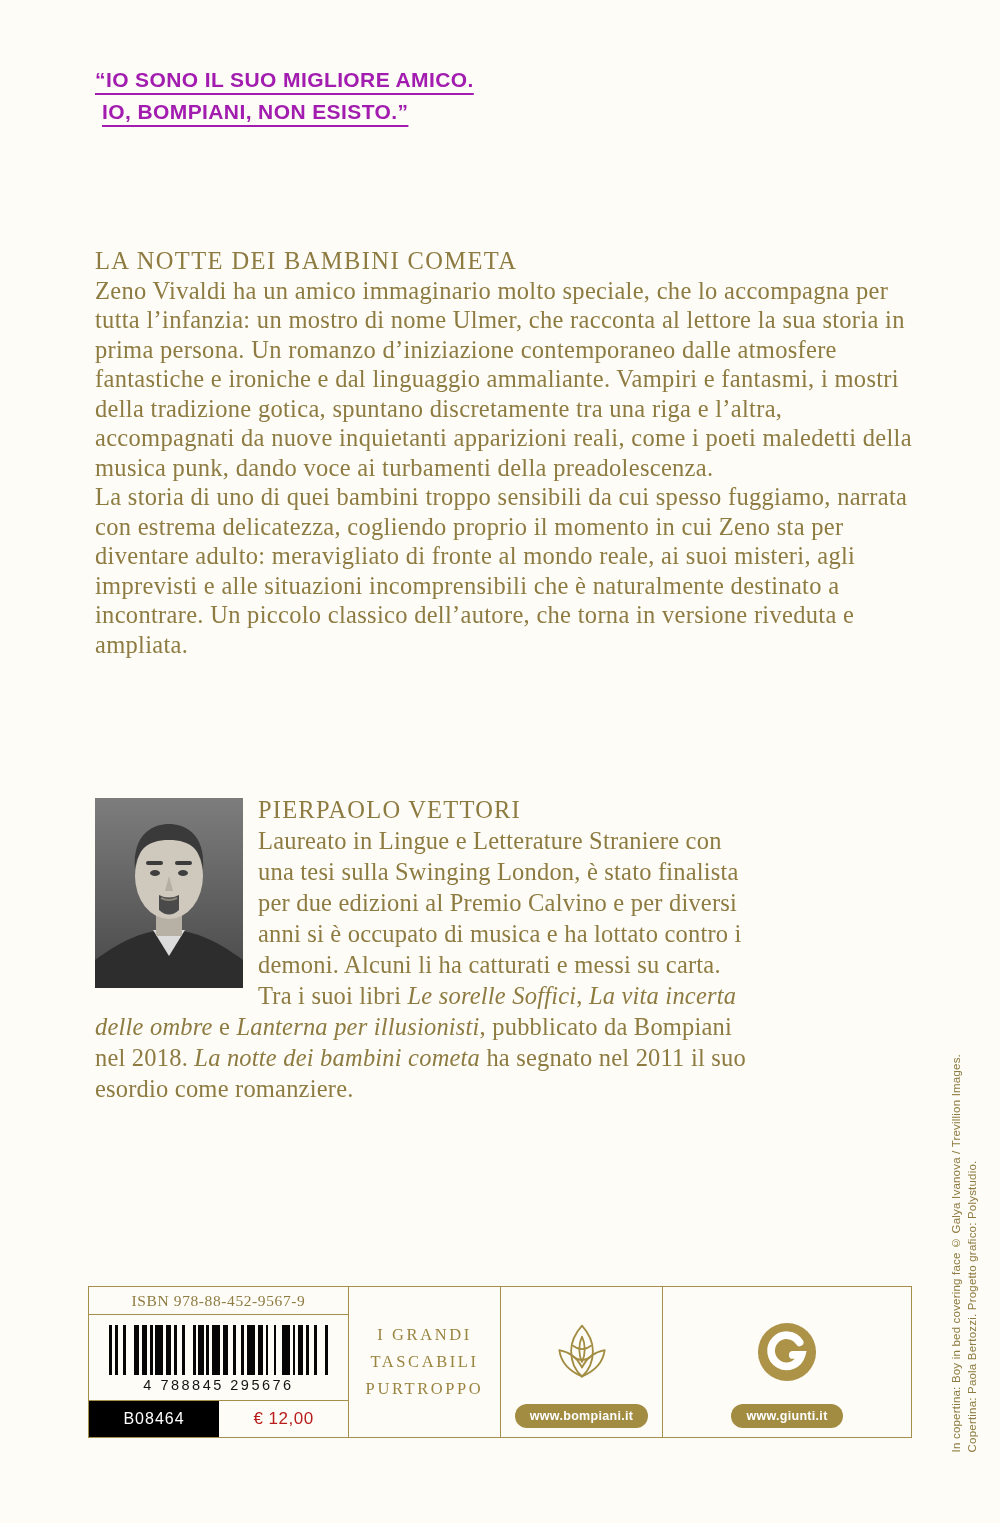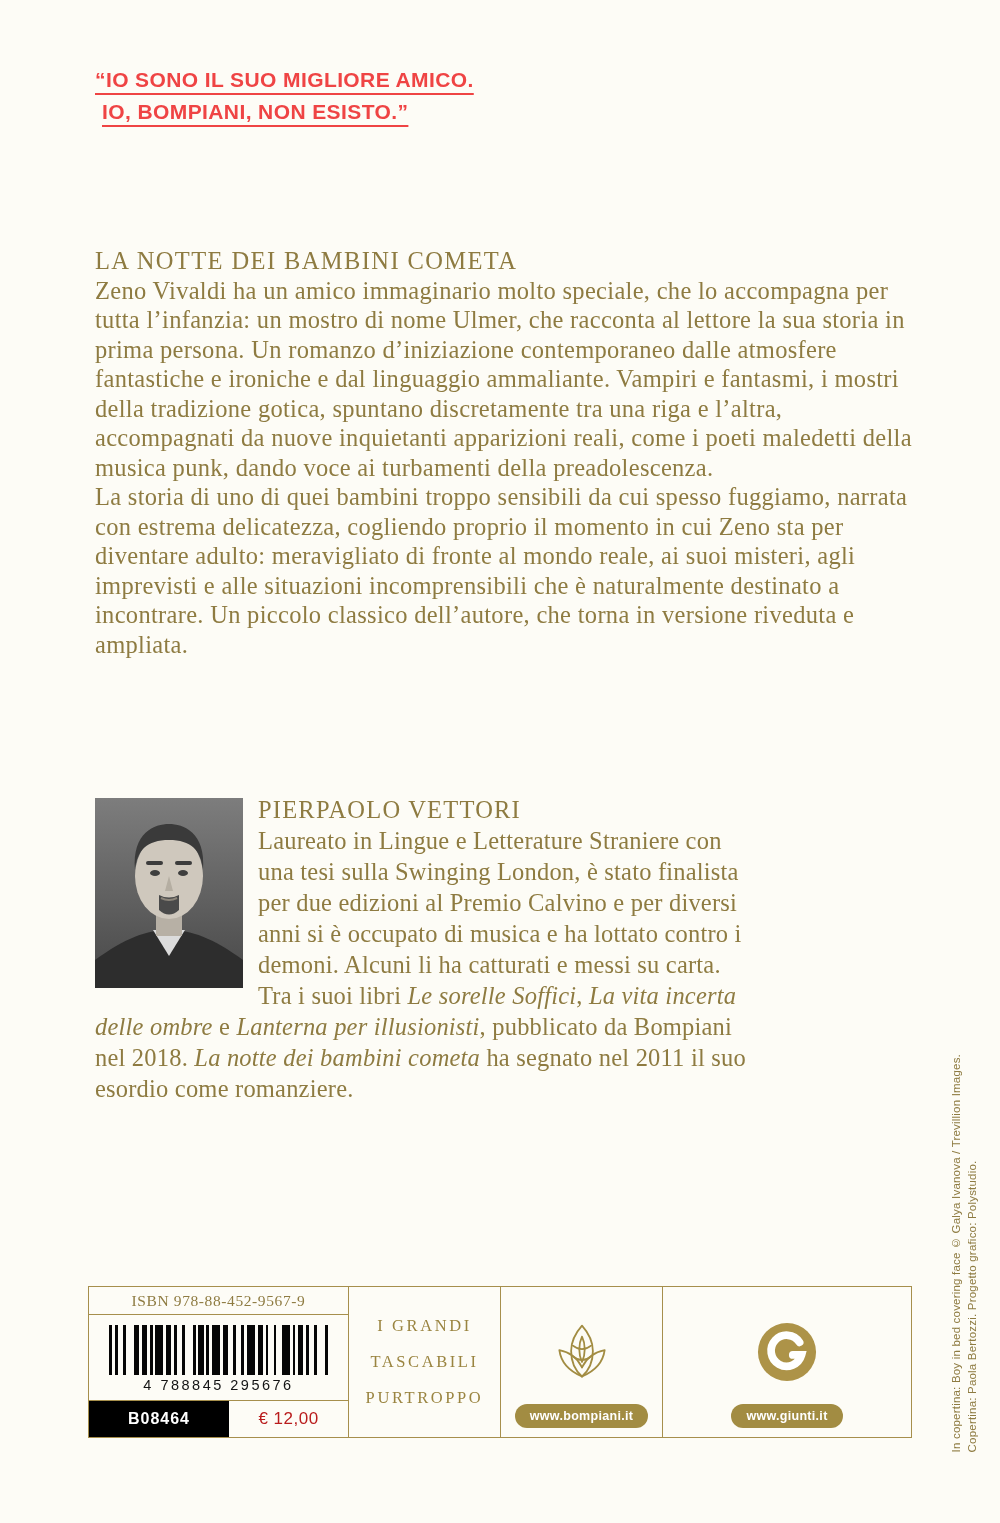--- a/index.html
+++ b/index.html
@@ -11,21 +11,21 @@
     overflow:hidden;
     font-family:"Liberation Serif",serif;
     color:#8e7b41;
   }
 
   
   .quote{
     position:absolute;left:95px;top:64px;
     font-family:"Liberation Sans",sans-serif;
     font-weight:bold;font-size:21px;line-height:32px;
-    color:#ef4444;letter-spacing:.4px;
+    color:#a21caf;letter-spacing:.4px;
   }
   .quote-line{
     text-decoration:underline;
     text-underline-offset:6px;
     text-decoration-thickness:2px;
   }
   .quote-line + .quote-line{margin-left:7px;}
 
   
   .synopsis{
@@ -68,34 +68,34 @@
   }
   .barcode-area{flex:1;display:flex;flex-direction:column;align-items:center;justify-content:center;padding-top:3px;}
   .barcode{display:flex;height:50px;}
   .barcode .bar{background:#060606;}
   .barcode-digits{
     margin-top:2px;font-family:"Liberation Sans",sans-serif;
     font-size:14.5px;color:#141414;letter-spacing:2.5px;
   }
   .price-row{height:36px;border-top:1.5px solid #a68f4c;display:flex;}
   .code-badge{
-    width:140px;background:#000;color:#fff;
-    font-family:"Liberation Sans",sans-serif;font-weight:bold;
+    width:130px;background:#000;color:#fff;
+    font-family:"Liberation Sans",sans-serif;font-weight:normal;
     font-size:16px;letter-spacing:1px;
     display:flex;align-items:center;justify-content:center;
   }
   .price{
     flex:1;display:flex;align-items:center;justify-content:center;
     font-family:"Liberation Sans",sans-serif;font-weight:normal;
     font-size:17px;color:#b91c1c;letter-spacing:.5px;
   }
 
   .series-cell{
     display:flex;flex-direction:column;align-items:center;justify-content:center;
-    gap:16px;color:#9a8440;font-size:16.5px;letter-spacing:2.6px;text-align:center;
+    gap:7px;color:#9a8440;font-size:16.5px;letter-spacing:2.6px;text-align:center;
   }
 
   .logo-cell{
     display:flex;flex-direction:column;align-items:center;
     justify-content:space-between;padding:12px 0 9px;text-align:center;
   }
   .logo-holder{flex:1;display:flex;align-items:center;justify-content:center;}
   .url-pill{
     background:#a28c42;color:#fff;
     font-family:"Liberation Sans",sans-serif;font-weight:bold;

